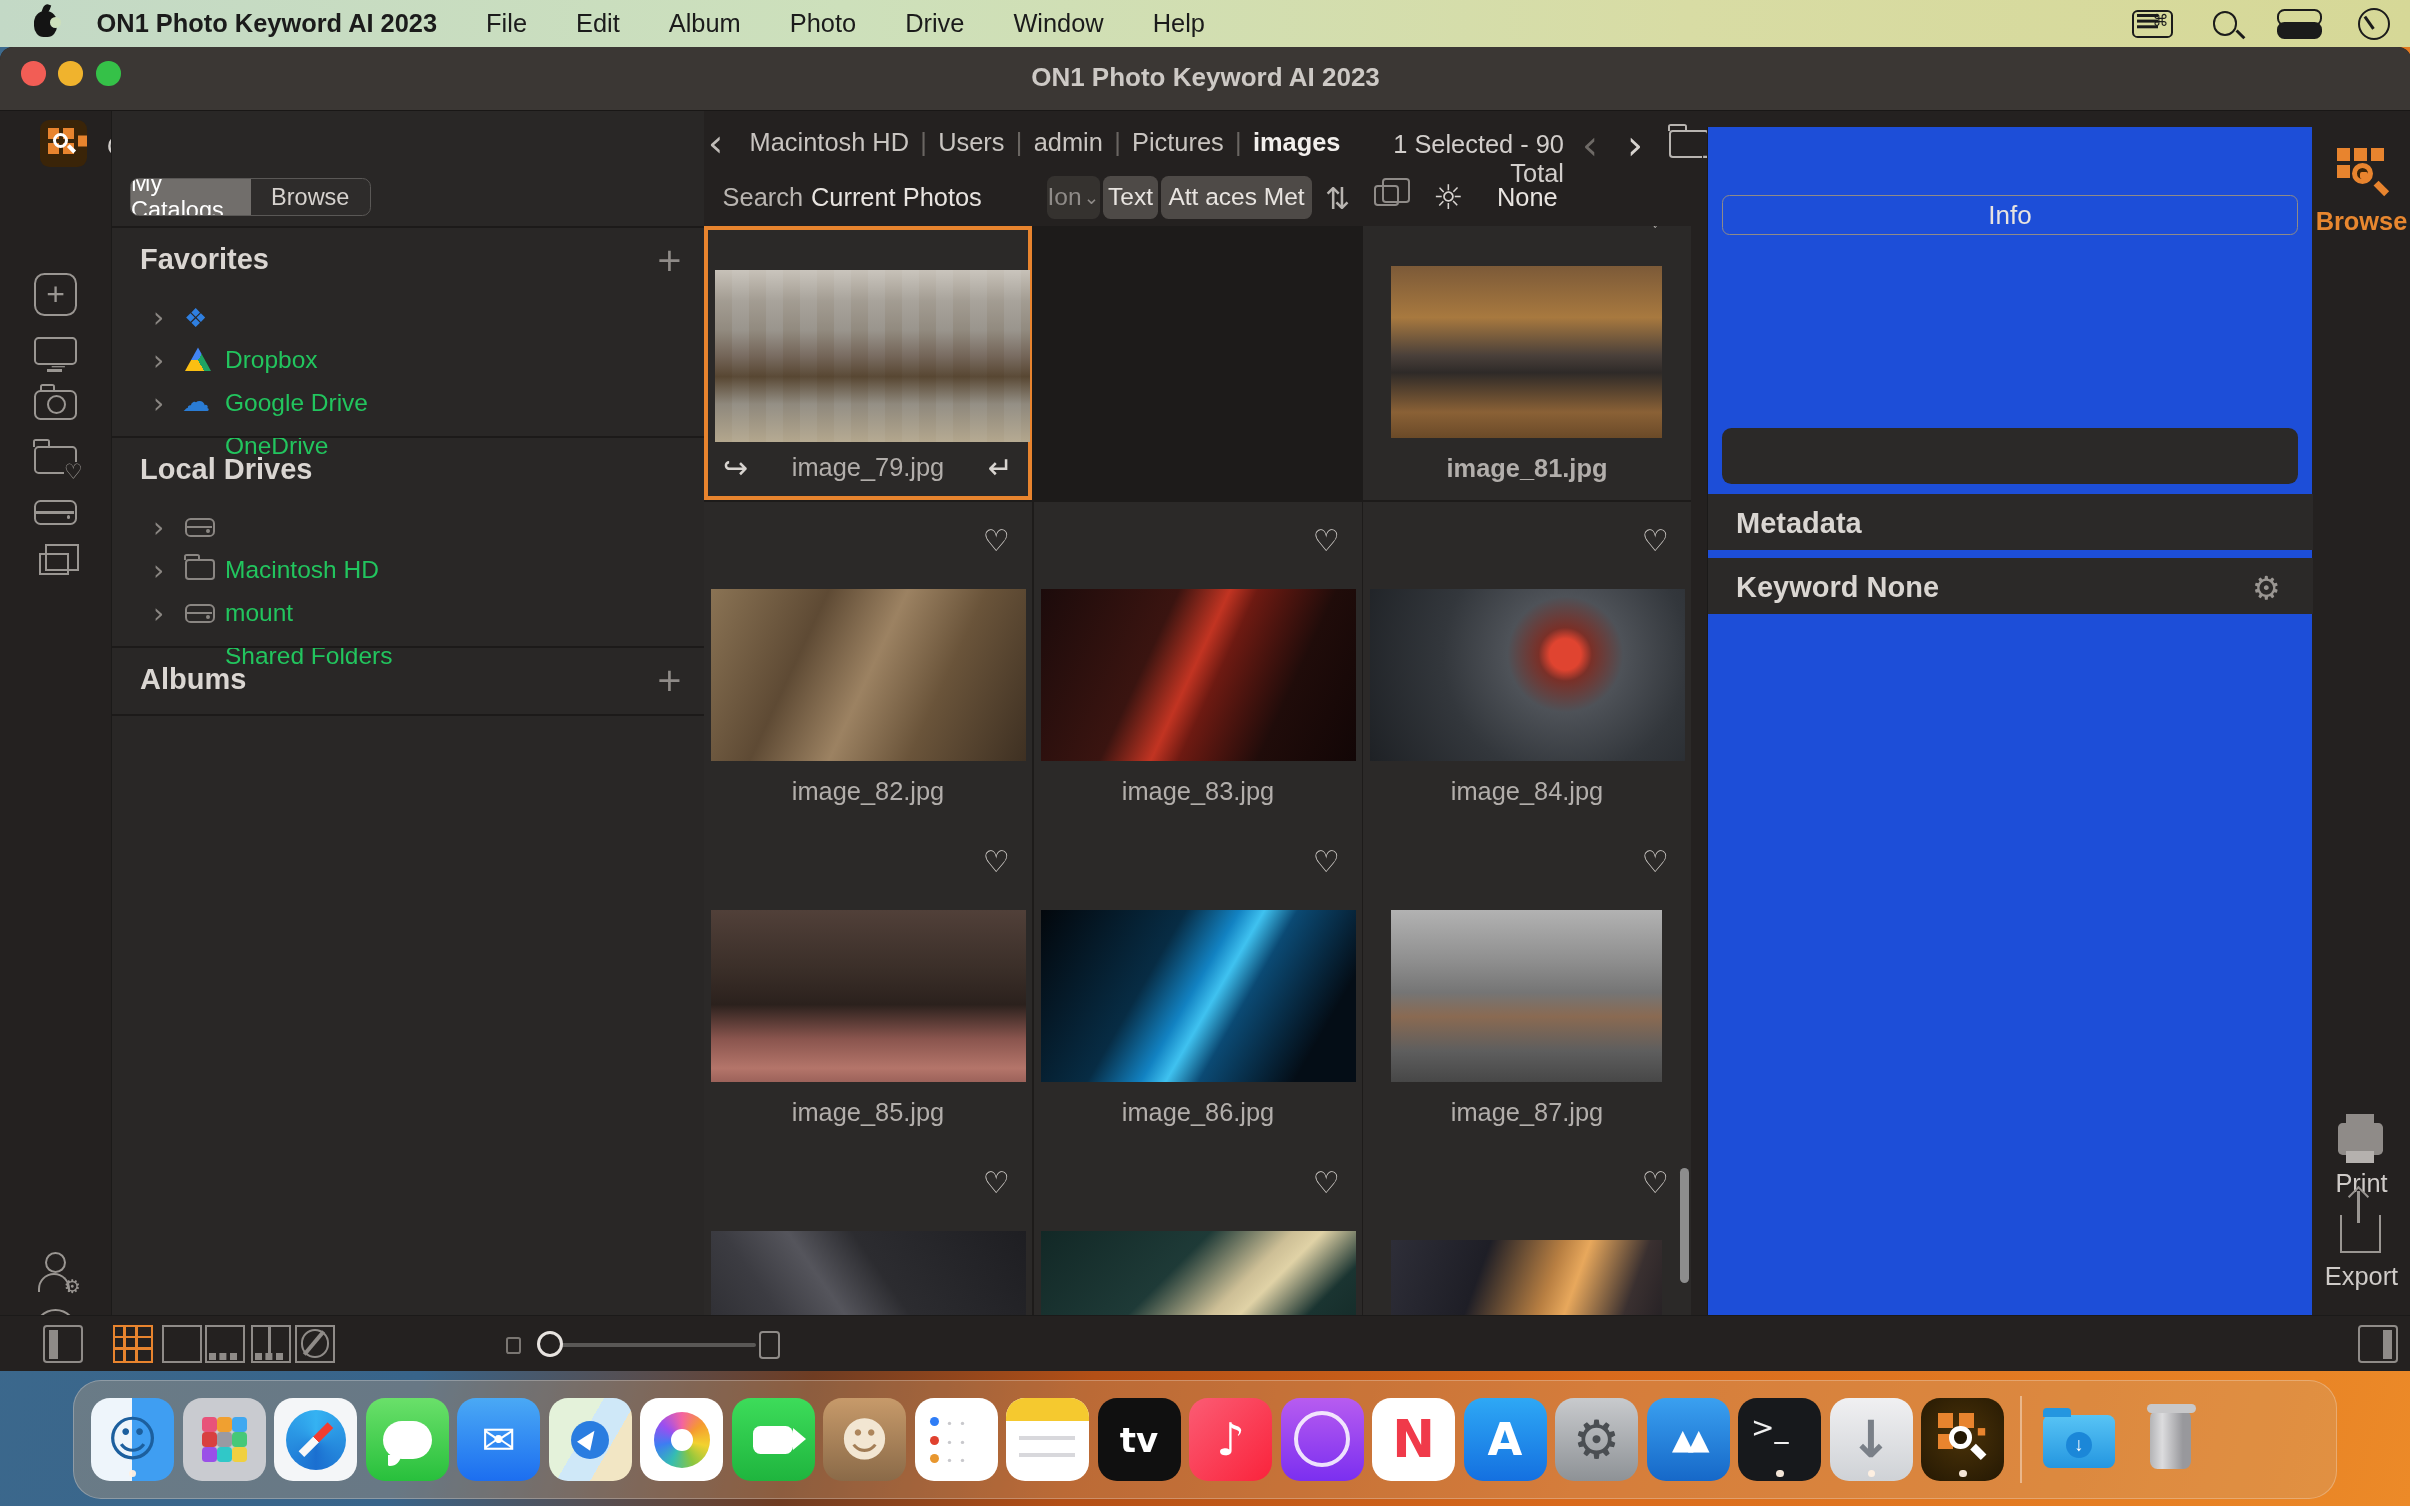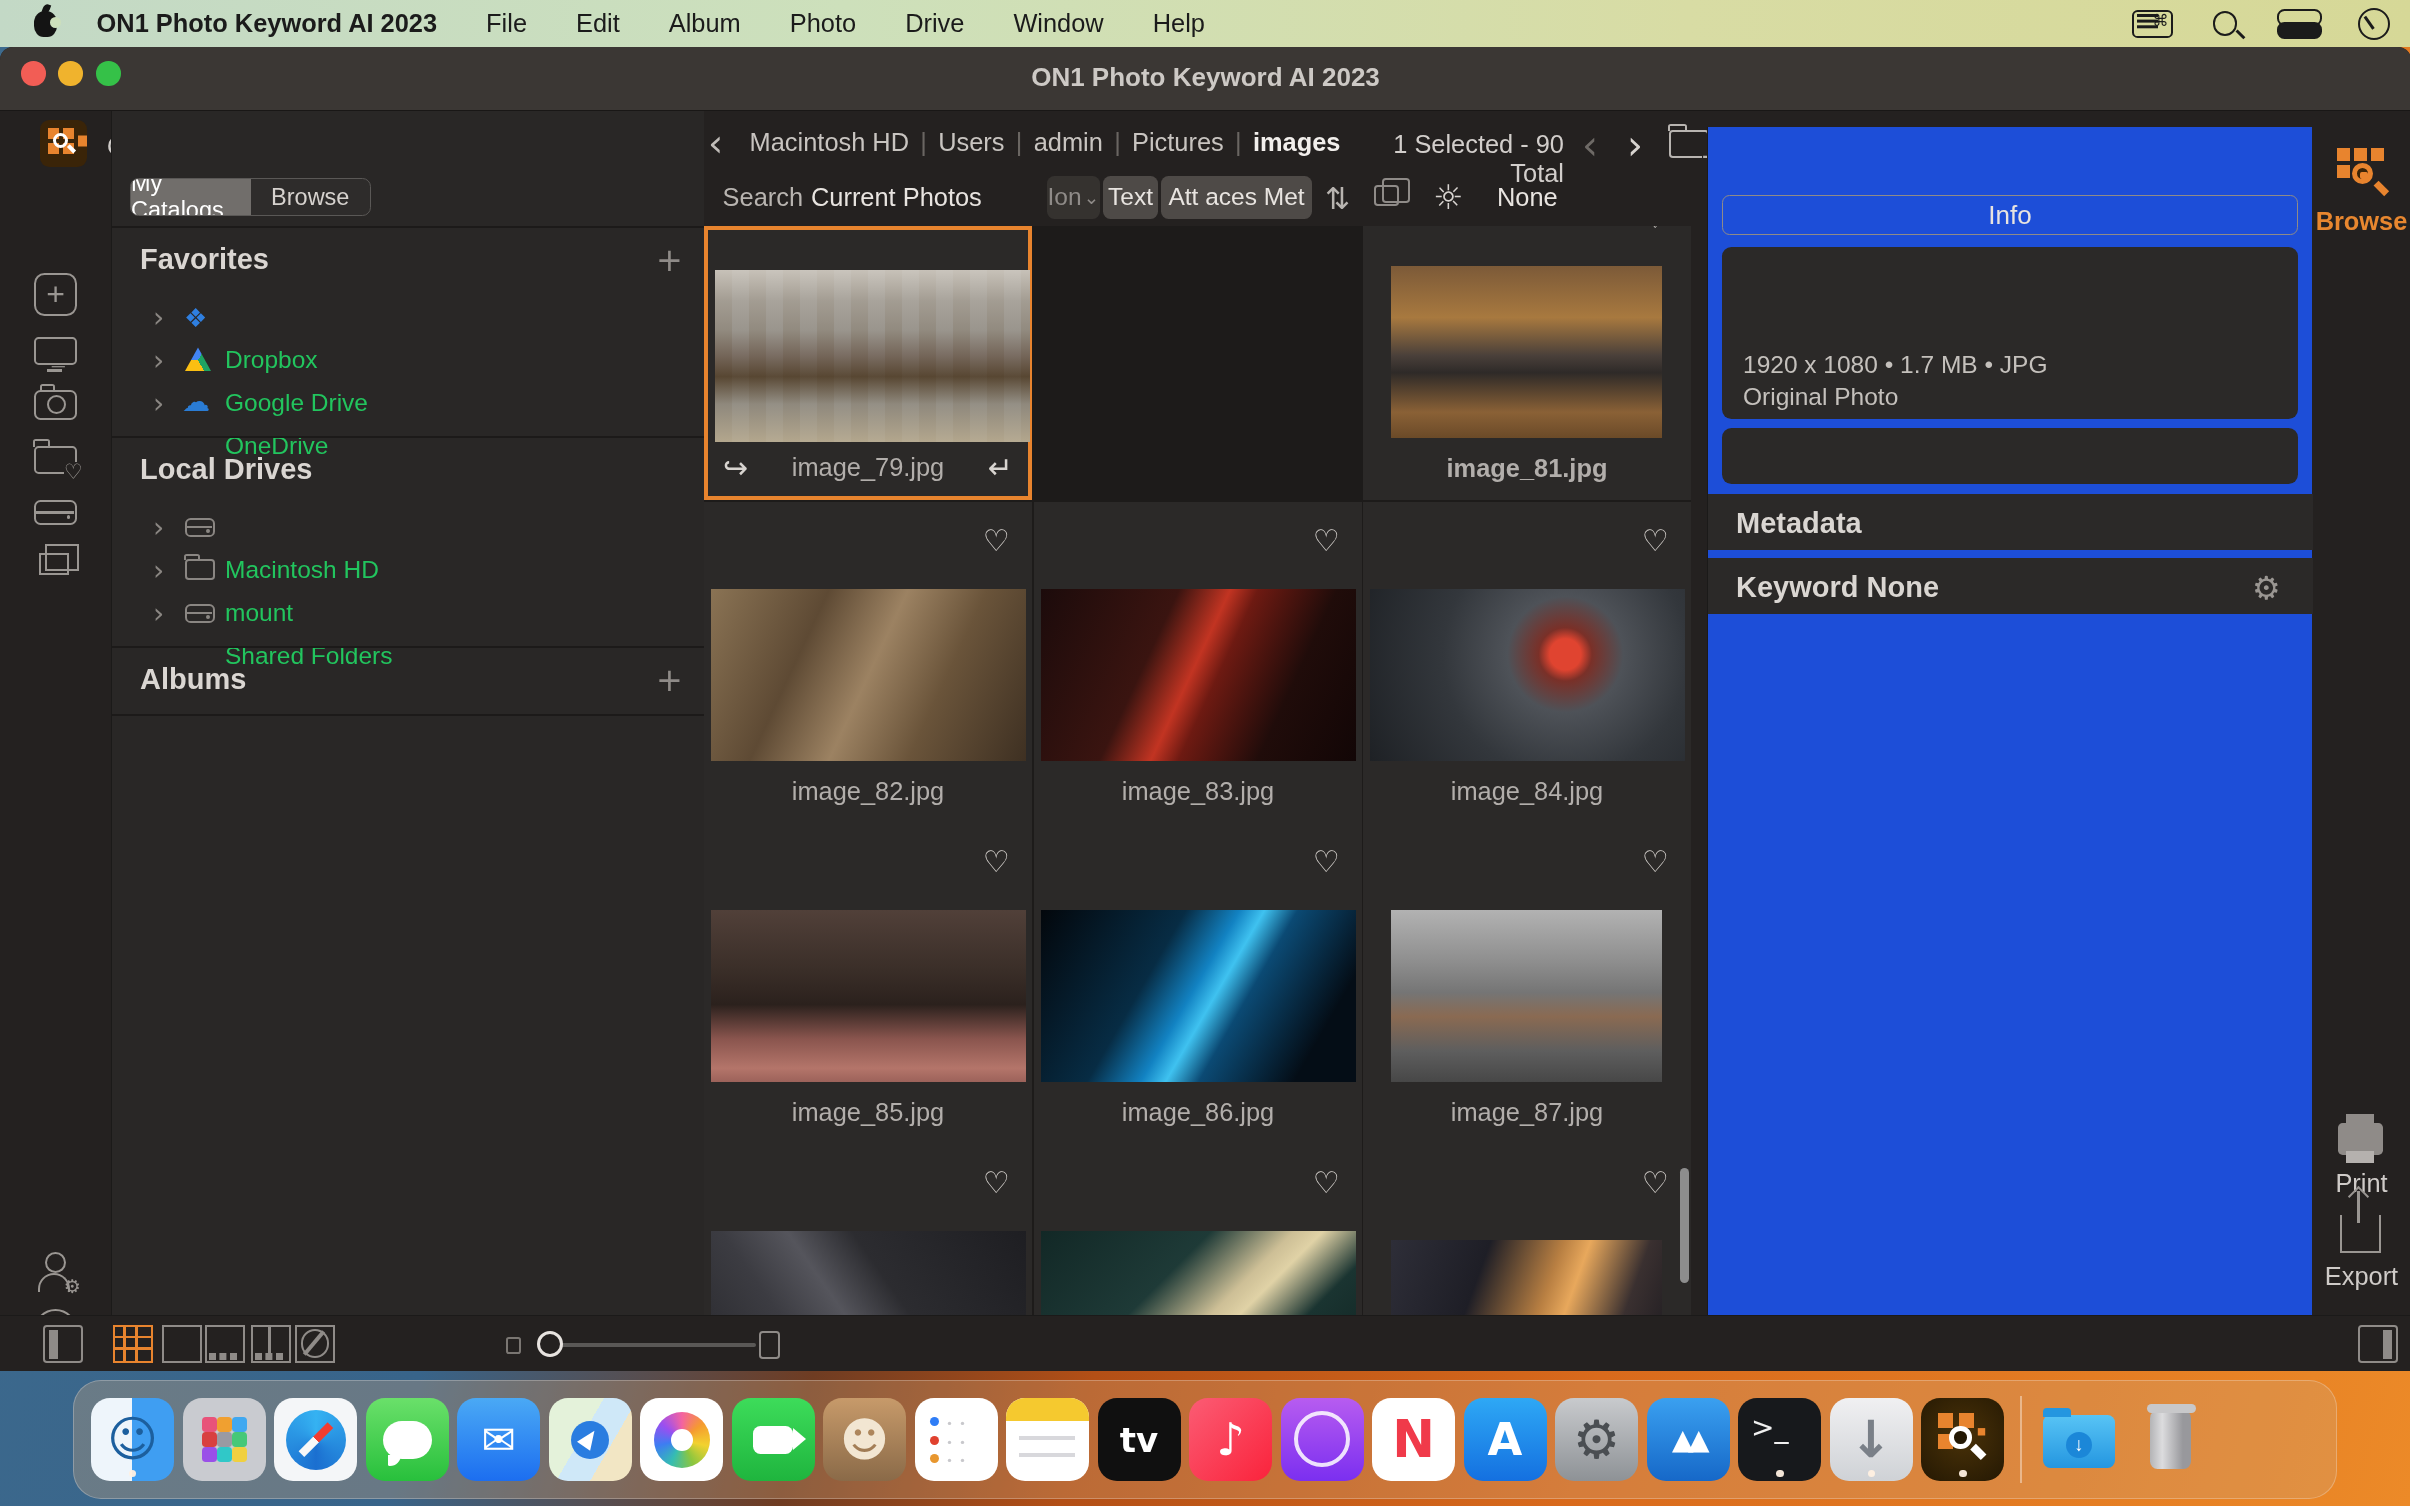--- a/index.html
+++ b/index.html
@@ -451,24 +451,20 @@
       <span class="heart glyph">♡</span>
       <div class="thumb t90 narrow" style="top:96px;"></div>
       <div class="fname"></div>
     </div>
 
     <div id="grid-scroll"></div>
   </div>
 
   <div id="right-panel">
     <div id="info-btn">Info</div>
-    <div id="preview-card">
-      <div class="d1">1920 x 1080  •  1.7 MB  •  JPG</div>
-      <div class="d2">Original Photo</div>
-    </div>
     <div id="mini-card"></div>
     <div class="rp-bar" style="top:367px;">
       <div class="h">Metadata</div>
     </div>
     <div class="rp-bar" style="top:431px;">
       <div class="h">Keyword None</div>
       <div class="rp-gear glyph">⚙</div>
     </div>
   </div>
 

